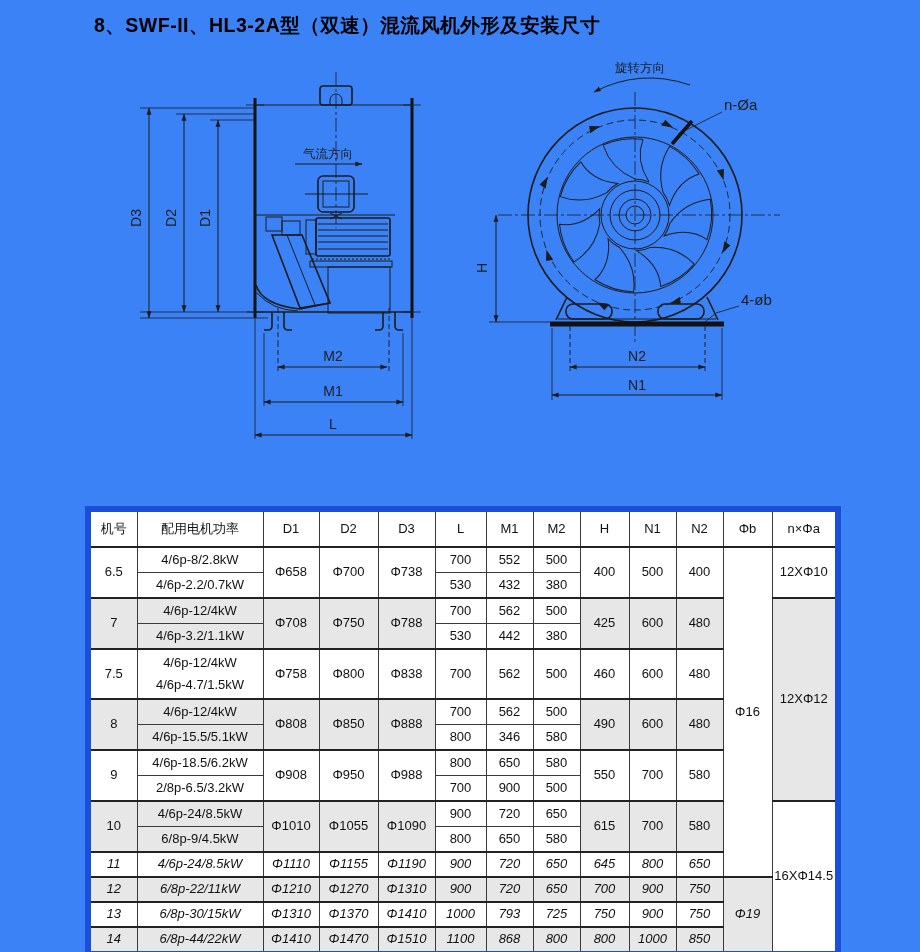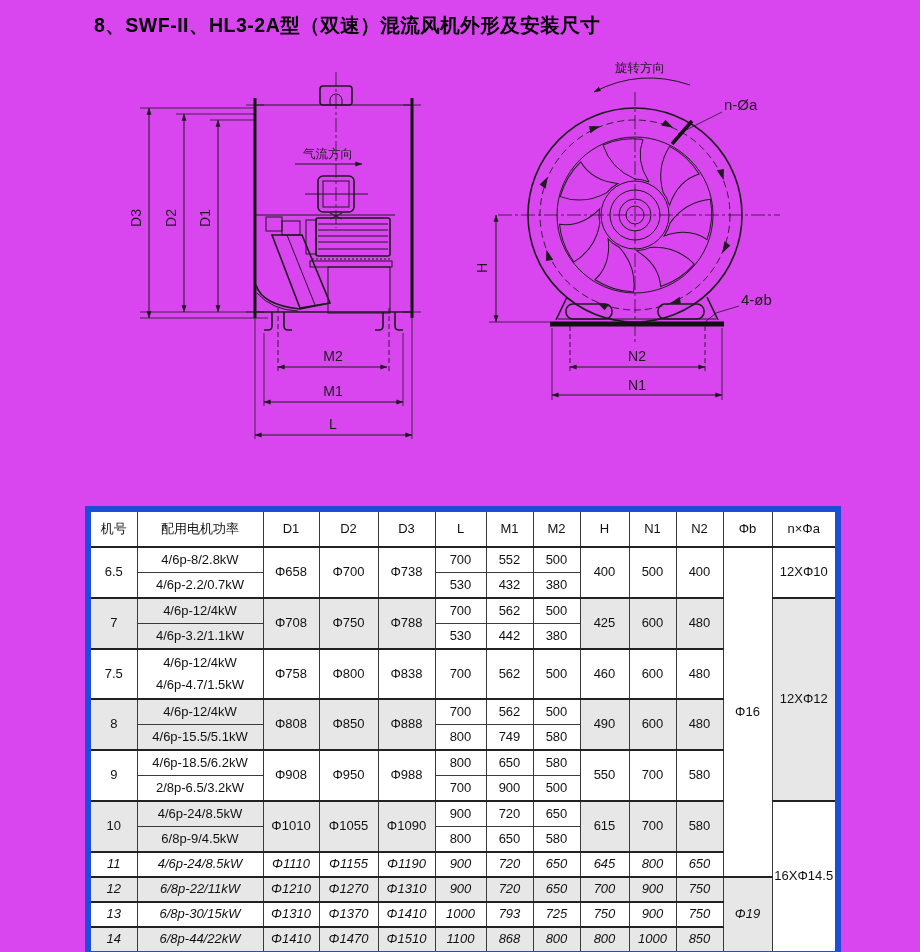--- a/index.html
+++ b/index.html
@@ -1,16 +1,16 @@
 <!DOCTYPE html>
 <html><head>
 <meta charset="utf-8">
 <style>
   html,body{margin:0;padding:0;background:#fff;}
-  .page{position:relative;width:920px;height:952px;background:#d946ef;overflow:hidden;
+  .page{position:relative;width:920px;height:952px;background:#3b82f6;overflow:hidden;
         font-family:"Liberation Sans","DejaVu Sans",sans-serif;color:#000;}
   .title{position:absolute;left:94px;top:12px;font-size:19.5px;font-weight:bold;
          letter-spacing:0.5px;color:#000;}
   svg{position:absolute;}
   svg text{font-family:"Liberation Sans","DejaVu Sans",sans-serif;fill:#1c1c1c;}
   .ln{stroke:#1c1c1c;stroke-width:1;fill:none;}
   .ln2{stroke:#1c1c1c;stroke-width:1.6;fill:none;}
   .thick{stroke:#111;stroke-width:3;fill:none;}
   .dim{stroke:#1c1c1c;stroke-width:1;fill:none;}
   .wit{stroke:#1c1c1c;stroke-width:0.8;fill:none;}
@@ -329,21 +329,21 @@
       <td>700</td>
       <td>562</td>
       <td>500</td>
       <td rowspan="2" class="g">490</td>
       <td rowspan="2" class="g">600</td>
       <td rowspan="2" class="g">480</td>
     </tr>
     <tr class="h24">
       <td class="g">4/6p-15.5/5.1kW</td>
       <td>800</td>
-      <td>749</td>
+      <td>346</td>
       <td>580</td>
     </tr>
 
     <tr class="gt h24">
       <td rowspan="2">9</td>
       <td>4/6p-18.5/6.2kW</td>
       <td rowspan="2">Φ908</td>
       <td rowspan="2">Φ950</td>
       <td rowspan="2">Φ988</td>
       <td>800</td>

